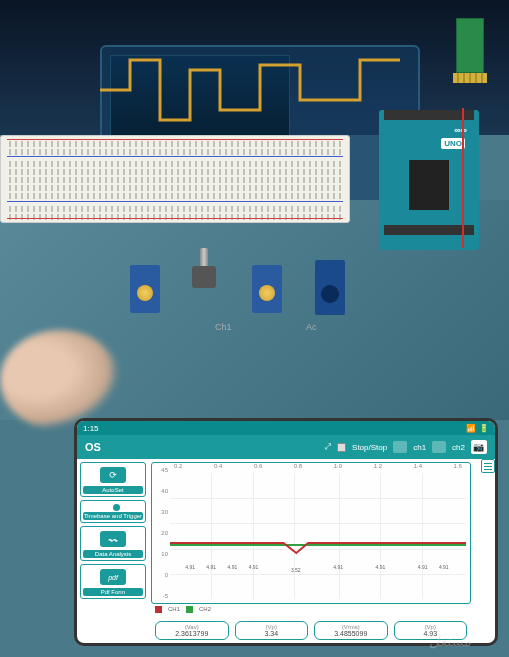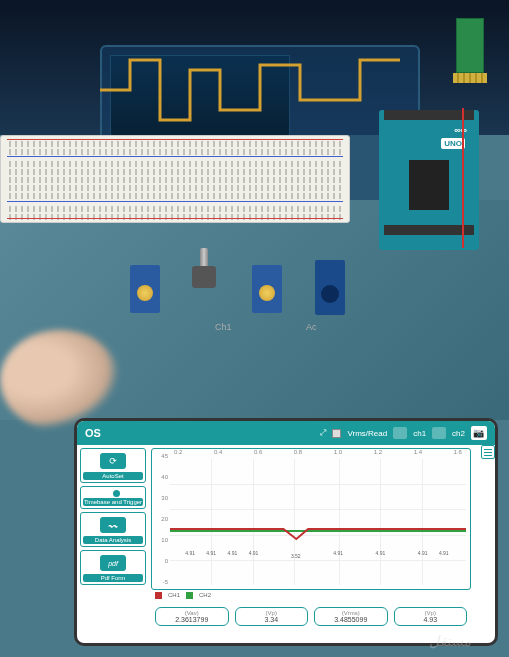--- a/index.html
+++ b/index.html
@@ -120,26 +120,30 @@
   </div>
 <div class="sensor s2"></div>
 <div class="sensor s3"></div>
 
 <div class="ch-label chl1">Ch1</div>
 <div class="ch-label chl2">Ac</div>
 
 <div class="wire wire-red-top"></div>
 
 <div class="phone">
+  <div class="status-bar">
+    <span>1:15</span>
+    <span>📶 🔋</span>
+  </div>
   <div class="app-header">
     <span class="app-title">OS</span>
     <div class="header-controls">
       <span>⤢</span>
       <span class="check-sm"></span>
-      <span>Vrms/Read</span>
+      <span>Stop/Stop</span>
       <span class="rec-btn"></span>
       <span>ch1</span>
       <span class="rec-btn"></span>
       <span>ch2</span>
       <span class="cam-btn">📷</span>
     </div>
   </div>
   <div class="content">
     <div class="sidebar">
       <div class="side-btn">

